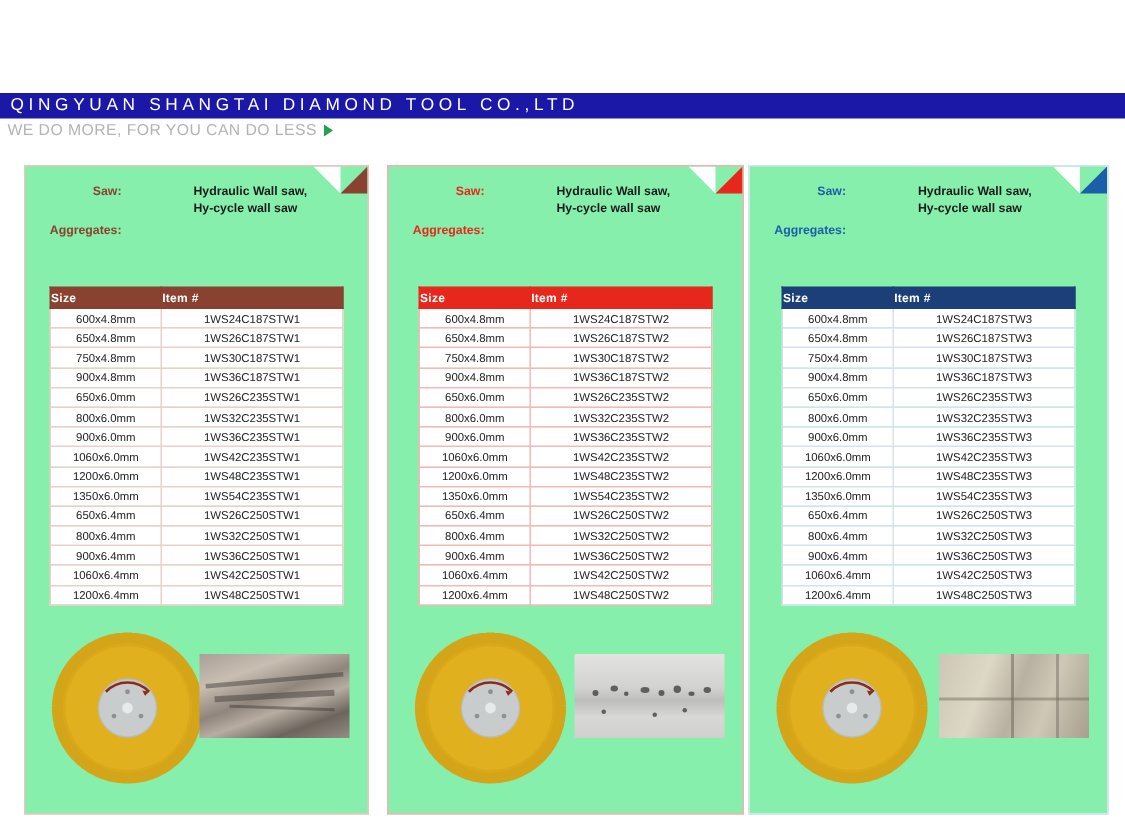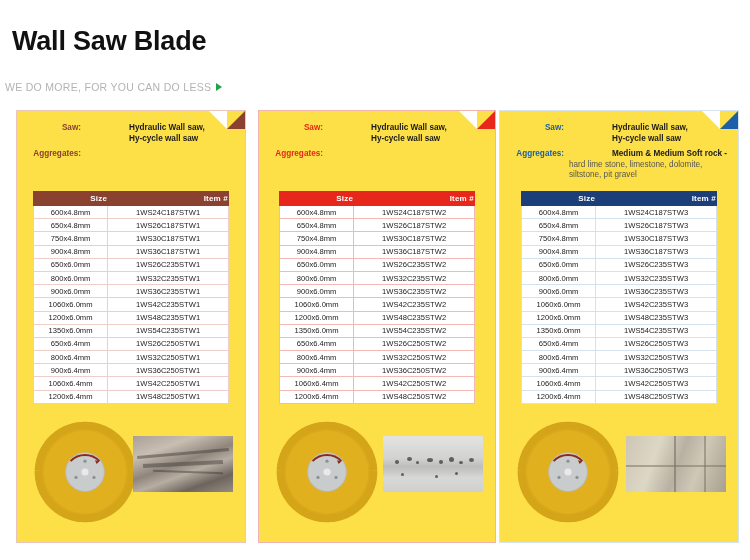--- a/index.html
+++ b/index.html
@@ -36,21 +36,21 @@
   }
   #tagline-arrow{
     width:0;height:0;border-left:6px solid #24a14b;
     border-top:4px solid transparent;border-bottom:4px solid transparent;
     display:inline-block;
   }
 
   
   .panel{
     position:absolute;top:110px;height:433px;
-    background:#fde047;
+    background:#86efac;
     box-sizing:border-box;
     overflow:hidden;
   }
   #panel-0{left:16px;width:230px;border:1px solid #e8c6bd;}
   #panel-1{left:258px;width:238px;border:1px solid #f0b4b0;}
   #panel-2{left:499px;width:240px;border:1px solid #d6e4ef;}
 
   .corner-fold{
     position:absolute;top:0;right:0;
     width:0;height:0;
@@ -90,21 +90,21 @@
 
   
   .tbl-wrap{position:absolute;top:80px;left:0;width:100%;display:flex;justify-content:center;}
   table.spec-table{
     border-collapse:collapse;
     font-size:7.6px;
     width:196px;
   }
   table.spec-table th{
     color:#ffffff;font-weight:bold;font-size:8px;
-    height:13px;padding:0;text-align:right;
+    height:13px;padding:0;text-align:left;
     letter-spacing:0.2px;
   }
   table.spec-table td{
     height:12.2px;padding:0 3px;text-align:center;
     color:#222;white-space:nowrap;
     background:#ffffff;
   }
   table.spec-table td.size-col{width:70px;}
   table.spec-table td.item-col{width:120px;}
 
@@ -137,21 +137,21 @@
   #photo-1{background:linear-gradient(180deg,#e3e3e1 0%,#d2d2d0 40%,#bdbdbb 55%,#d8d8d6 75%,#cfcfcd 100%);}
   #photo-2{background:linear-gradient(110deg,#cdc6b4 0%,#ddd7c6 30%,#b8b0a0 52%,#cfc8b7 70%,#a89f8e 100%);}
 
   .photo .speck{position:absolute;background:#3a3a38;border-radius:50%;opacity:.75;}
   .photo .streak{position:absolute;background:rgba(60,55,50,.45);}
 </style>
 </head>
 <body>
 
 <div id="header">
-  <div id="page-title">Wall Saw Blade</div>
+  <div id="company-banner">QINGYUAN    SHANGTAI    DIAMOND    TOOL    CO.,LTD</div>
   <div id="tagline-wrap">
     <span id="tagline">WE DO MORE, FOR YOU CAN DO LESS</span>
     <span id="tagline-arrow"></span>
   </div>
 </div>
 
 <div class="panel" id="panel-0">
   <div class="corner-fold"></div>
 
   <div class="spec">
@@ -395,21 +395,20 @@
   <div class="spec">
     <div class="spec-row">
       <div class="spec-label">Saw:</div>
       <div class="spec-value">
         <b>Hydraulic Wall saw,</b><br>
         <b>Hy-cycle wall saw</b>
       </div>
     </div>
     <div class="spec-row agg">
       <div class="spec-label">Aggregates:</div>
-      <div class="spec-value"><b>Medium &amp; Medium Soft rock -</b><span> hard lime stone, limestone, dolomite, siltstone, pit gravel</span></div>
     </div>
   </div>
 
   <div class="tbl-wrap">
     <table class="spec-table">
       <thead>
           <tr>
         <th>Size</th>
         <th>Item #</th>
       </tr>

